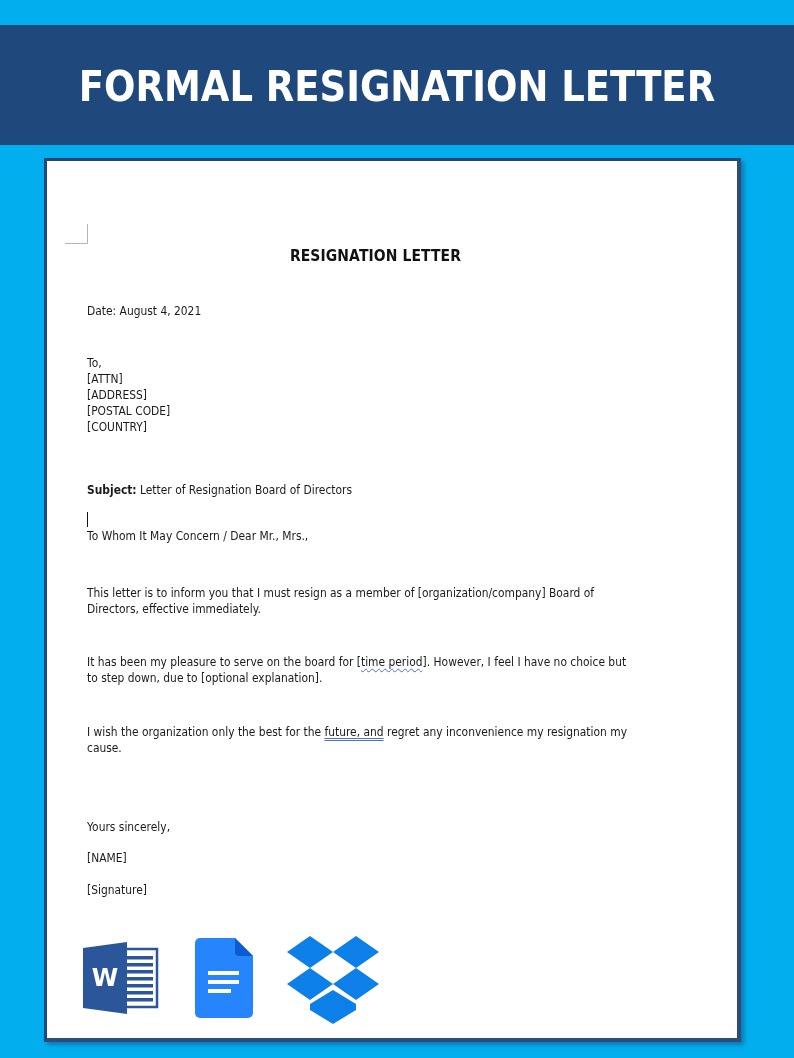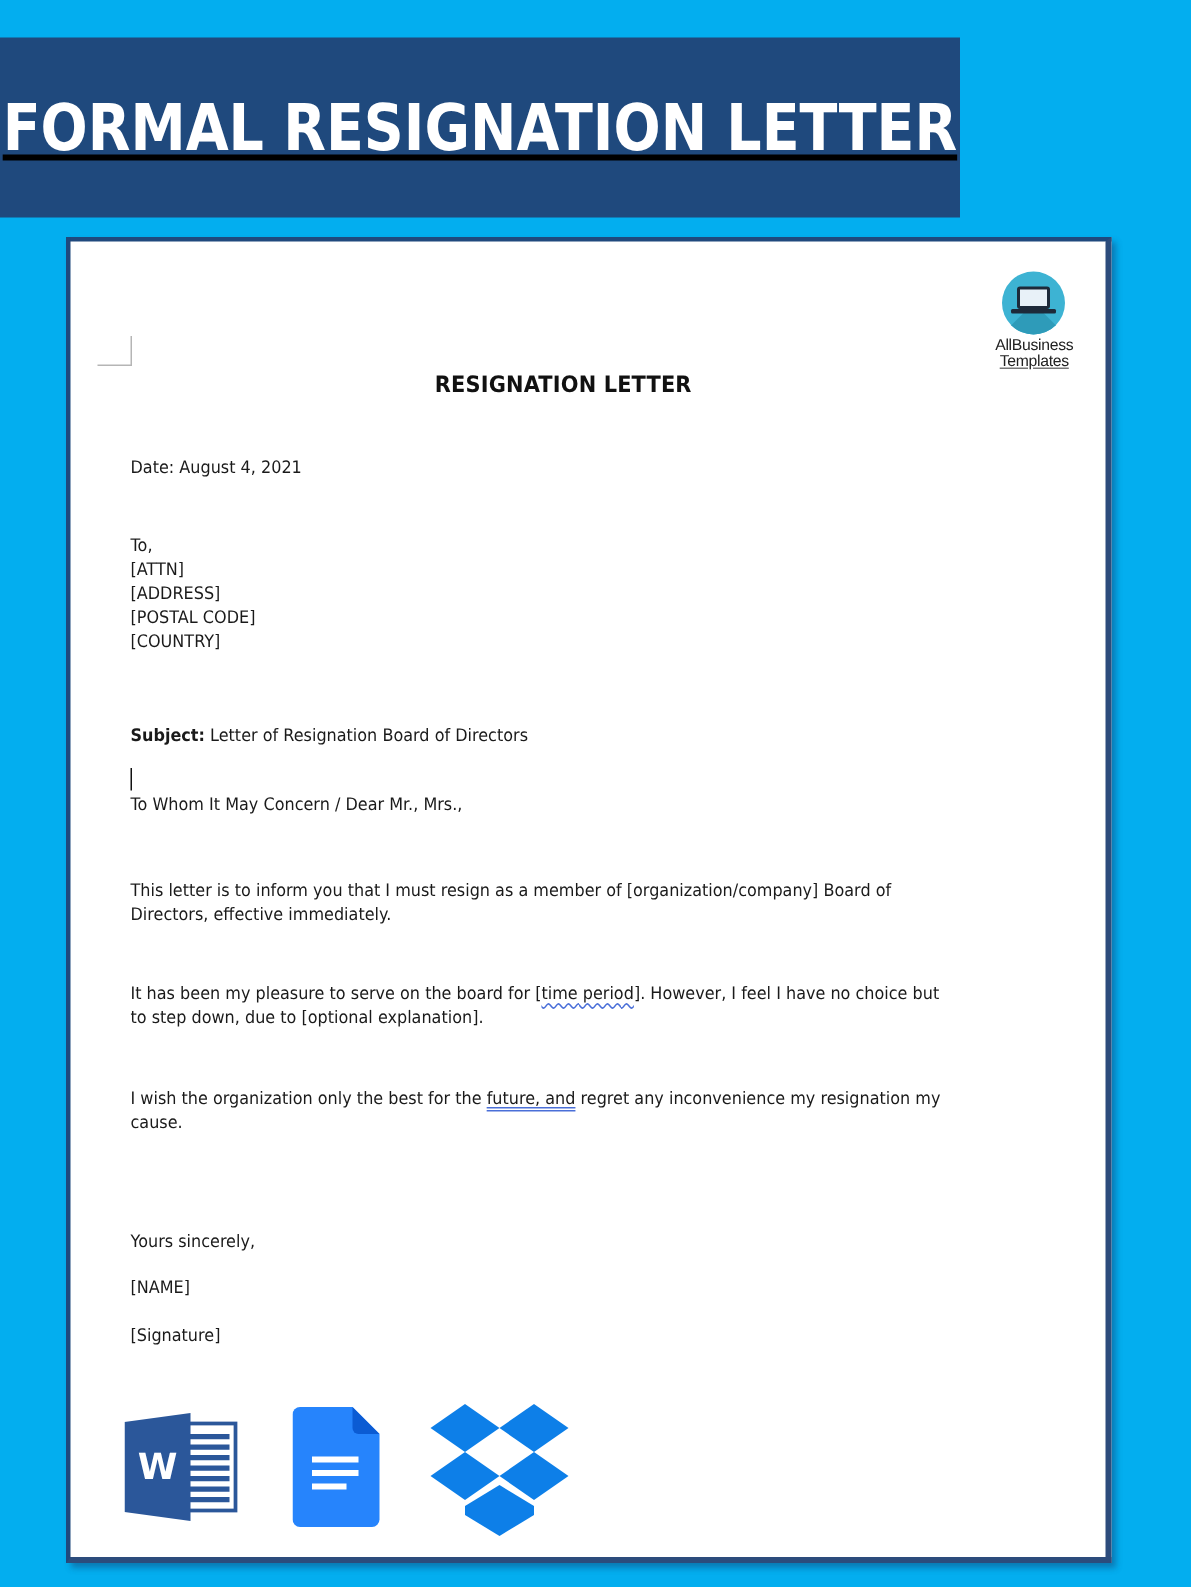--- a/index.html
+++ b/index.html
@@ -4,23 +4,23 @@
   <style>
     * { margin: 0; padding: 0; box-sizing: border-box; }
     html, body {
       width: 794px; height: 1058px; overflow: hidden;
       background: #00AEEF;
       font-family: "Liberation Sans", sans-serif;
     }
     .page { position: relative; width: 794px; height: 1058px; background: #03AEEF; }
 
     .banner {
-      position: absolute; left: 0; top: 25px; width: 640px; height: 120px;
+      position: absolute; left: 0; top: 25px; width: 794px; height: 120px;
       background: #1F497D;
-      display: flex; align-items: center; justify-content: center; text-decoration: underline;
+      display: flex; align-items: center; justify-content: center;
     }
     .banner-title {
       color: #ffffff;
       font-family: "DejaVu Sans", sans-serif;
       font-weight: bold;
       font-size: 43px;
       letter-spacing: 0px;
       transform: scaleX(0.86);
       white-space: nowrap;
       margin-top: 2px;
@@ -118,33 +118,20 @@
 <div class="page">
 
   <div class="banner">
     <div class="banner-title">FORMAL RESIGNATION LETTER</div>
   </div>
 
   <div class="doc">
 
     <div class="corner-mark"></div>
 
-    <div class="logo">
-      <div class="logo-circle">
-        <div class="logo-shadow"></div>
-        <div class="logo-screen">
-            <div class="logo-screen-inner"></div>
-          </div>
-        <div class="logo-base"></div>
-      </div>
-      <div class="logo-text">
-        <div>AllBusiness</div>
-        <div class="t2">Templates</div>
-      </div>
-    </div>
 
     <div class="doc-title">RESIGNATION LETTER</div>
 
     <div class="body-text date">Date: August 4, 2021</div>
 
     <div class="body-text address">
       <div>To,</div>
       <div>[ATTN]</div>
       <div>[ADDRESS]</div>
       <div>[POSTAL CODE]</div>

